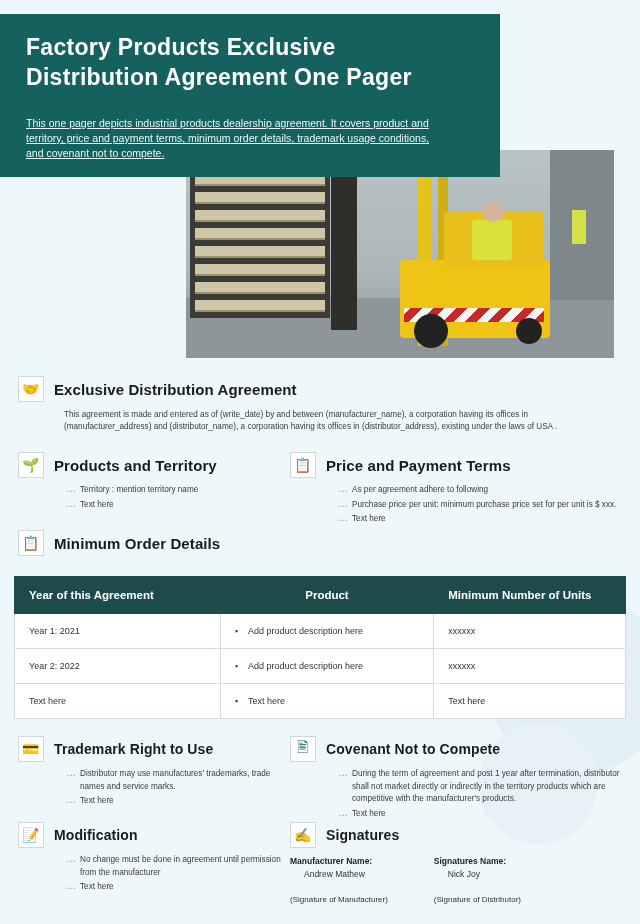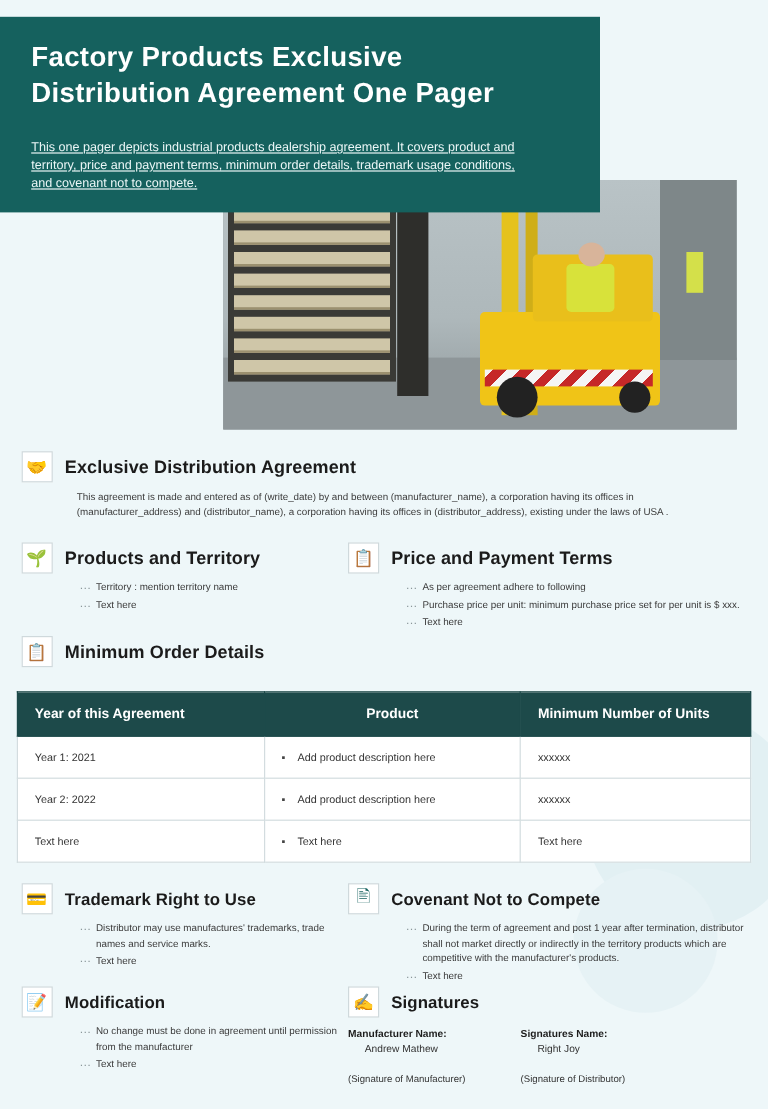--- a/index.html
+++ b/index.html
@@ -218,20 +218,20 @@
     </div>
     <div style="">
       <div class="sig-row">
         <div>
           <div class="sig-name">Manufacturer Name:</div>
           <div class="sig-val">Andrew Mathew</div>
           <div class="sig-cap">(Signature of Manufacturer)</div>
         </div>
         <div>
           <div class="sig-name">Signatures Name:</div>
-          <div class="sig-val">Right Joy</div>
+          <div class="sig-val">Nick Joy</div>
           <div class="sig-cap">(Signature of Distributor)</div>
         </div>
       </div>
     </div>
   </div>
 
 </div>
 
 </body></html>

